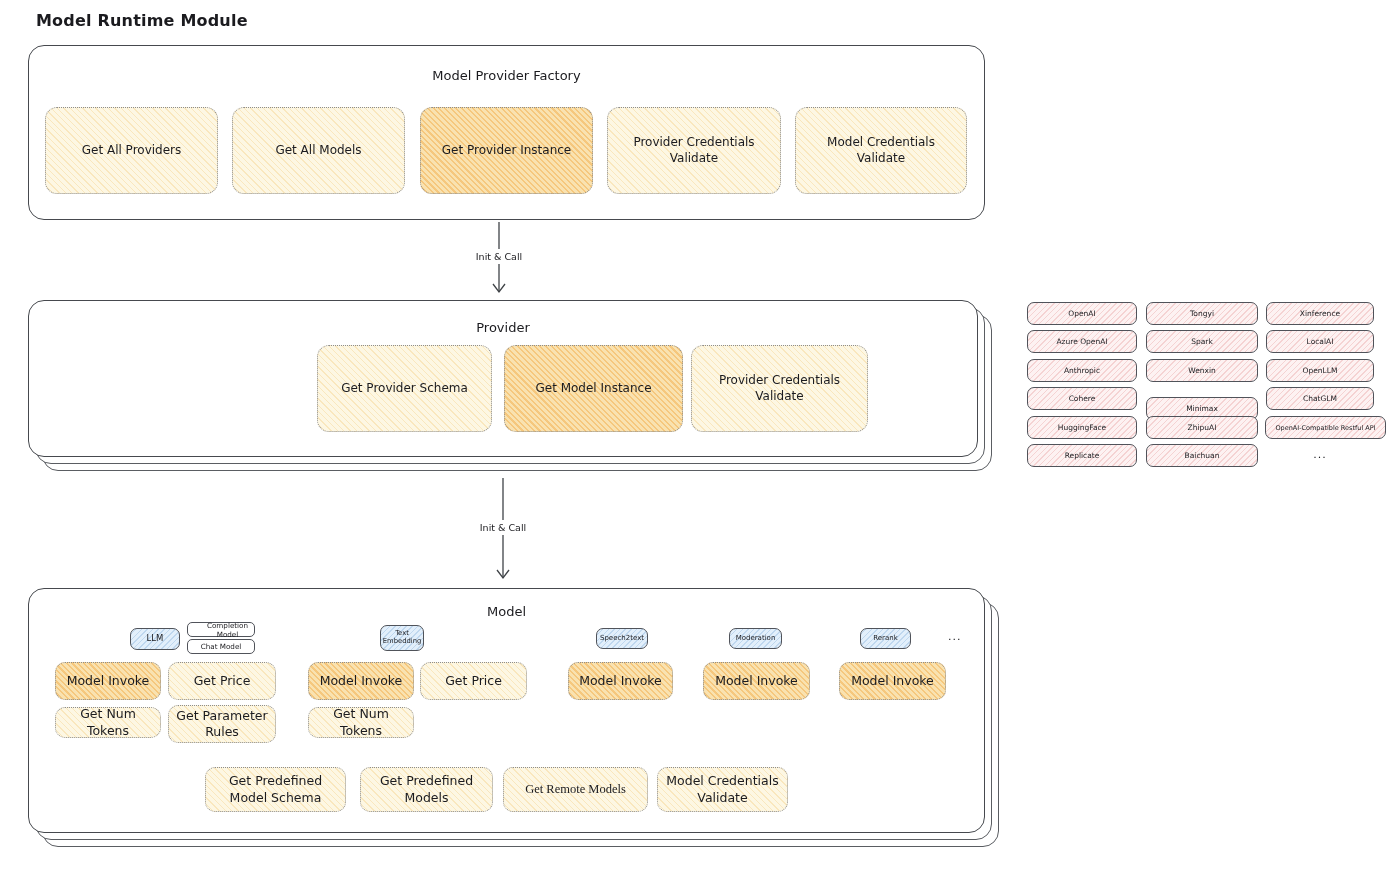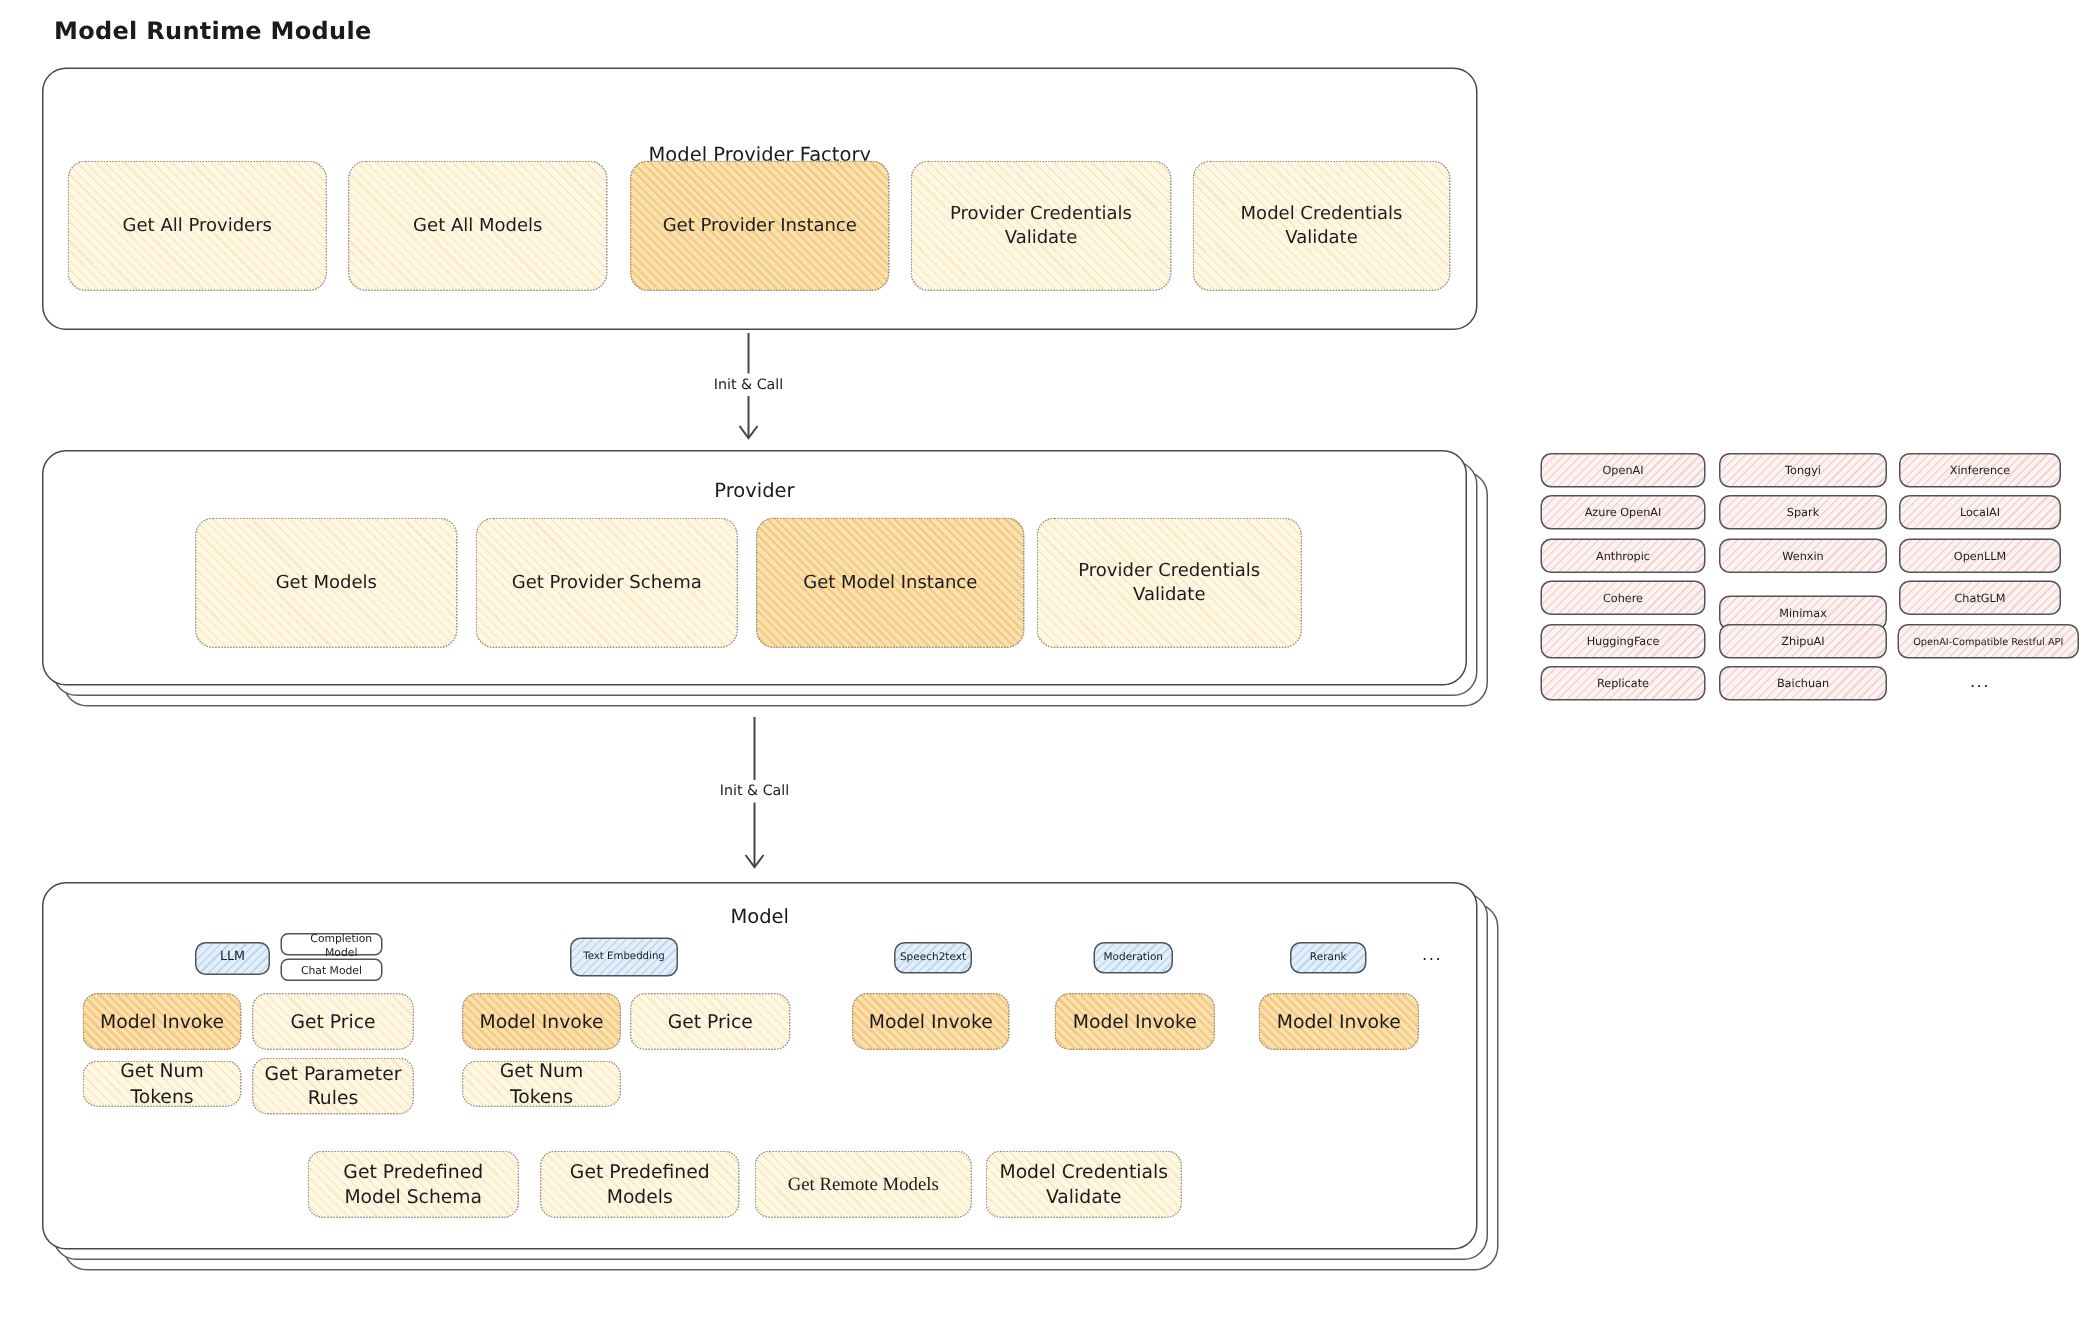--- a/index.html
+++ b/index.html
@@ -36,40 +36,39 @@
   svg.conn{overflow:visible;}
 </style>
 </head>
 <body>
 
 <div class="canvas">
 
   <div class="abs main-title" style="left:36px;top:11px;">Model Runtime Module</div>
 
   <div class="abs box-outer" style="left:28px;top:45px;width:957px;height:175px;"></div>
-  <div class="abs sec-title" style="left:28px;top:68px;width:957px;margin-top:28px;">Model Provider Factory</div>
+  <div class="abs sec-title" style="left:28px;top:68px;width:957px;">Model Provider Factory</div>
 
   <div class="abs fn yellow" style="left:45px;top:107px;width:173px;height:87px;">Get All Providers</div>
   <div class="abs fn yellow" style="left:232px;top:107px;width:173px;height:87px;">Get All Models</div>
   <div class="abs fn orange" style="left:420px;top:107px;width:173px;height:87px;">Get Provider Instance</div>
   <div class="abs fn yellow" style="left:607px;top:107px;width:174px;height:87px;">Provider Credentials Validate</div>
   <div class="abs fn yellow" style="left:795px;top:107px;width:172px;height:87px;">Model Credentials Validate</div>
 
   <svg class="abs conn" style="left:491px;top:222px;" width="16" height="72">
     <line x1="8" y1="0" x2="8" y2="70" stroke="#3f4347" stroke-width="1.3" fill="none"></line>
     <polyline points="2,62 8,70 14,62" stroke="#3f4347" stroke-width="1.3" fill="none"></polyline>
   </svg>
   <div class="abs arrow-label" style="left:499px;top:249px;transform:translateX(-50%);">Init &amp; Call</div>
 
   <div class="abs stack" style="left:42px;top:314px;width:950px;height:157px;"></div>
   <div class="abs stack" style="left:35px;top:307px;width:950px;height:157px;"></div>
   <div class="abs box-outer" style="left:28px;top:300px;width:950px;height:157px;"></div>
   <div class="abs sec-title" style="left:28px;top:320px;width:950px;">Provider</div>
 
-  <div class="abs fn yellow" style="left:130px;top:345px;width:175px;height:87px;">Get Models</div>
   <div class="abs fn yellow" style="left:317px;top:345px;width:175px;height:87px;">Get Provider Schema</div>
   <div class="abs fn orange" style="left:504px;top:345px;width:179px;height:87px;">Get Model Instance</div>
   <div class="abs fn yellow" style="left:691px;top:345px;width:177px;height:87px;">Provider Credentials Validate</div>
 
   <div class="abs cell" style="left:1027px;top:302px;width:110px;height:23px;">OpenAI</div>
   <div class="abs cell" style="left:1027px;top:330px;width:110px;height:23px;">Azure OpenAI</div>
   <div class="abs cell" style="left:1027px;top:359px;width:110px;height:23px;">Anthropic</div>
   <div class="abs cell" style="left:1027px;top:387px;width:110px;height:23px;">Cohere</div>
   <div class="abs cell" style="left:1027px;top:416px;width:110px;height:23px;">HuggingFace</div>
   <div class="abs cell" style="left:1027px;top:444px;width:110px;height:23px;">Replicate</div>
@@ -95,21 +94,21 @@
   <div class="abs arrow-label" style="left:503px;top:520px;transform:translateX(-50%);">Init &amp; Call</div>
 
   <div class="abs stack" style="left:42px;top:602px;width:957px;height:245px;"></div>
   <div class="abs stack" style="left:35px;top:595px;width:957px;height:245px;"></div>
   <div class="abs box-outer" style="left:28px;top:588px;width:957px;height:245px;"></div>
   <div class="abs sec-title" style="left:28px;top:604px;width:957px;">Model</div>
 
   <div class="abs tag-blue" style="left:130px;top:628px;width:50px;height:22px;">LLM</div>
   <div class="abs tag-white" style="left:187px;top:622px;width:68px;height:15px;padding-left:13px;">Completion Model</div>
   <div class="abs tag-white" style="left:187px;top:639px;width:68px;height:15px;">Chat Model</div>
-  <div class="abs tag-blue" style="left:380px;top:625px;width:72px;height:26px;font-size:6.8px;">Text Embedding</div>
+  <div class="abs tag-blue" style="left:380px;top:625px;width:44px;height:26px;font-size:6.8px;">Text Embedding</div>
   <div class="abs tag-blue" style="left:596px;top:628px;width:52px;height:21px;font-size:7px;">Speech2text</div>
   <div class="abs tag-blue" style="left:729px;top:628px;width:53px;height:21px;font-size:7px;">Moderation</div>
   <div class="abs tag-blue" style="left:860px;top:628px;width:51px;height:21px;font-size:7px;">Rerank</div>
   <div class="abs dots" style="left:948px;top:630px;width:20px;">...</div>
 
   <div class="abs fn small orange" style="left:55px;top:662px;width:106px;height:38px;">Model Invoke</div>
   <div class="abs fn small yellow" style="left:168px;top:662px;width:108px;height:38px;">Get Price</div>
   <div class="abs fn small orange" style="left:308px;top:662px;width:106px;height:38px;">Model Invoke</div>
   <div class="abs fn small yellow" style="left:420px;top:662px;width:107px;height:38px;">Get Price</div>
   <div class="abs fn small orange" style="left:568px;top:662px;width:105px;height:38px;">Model Invoke</div>

